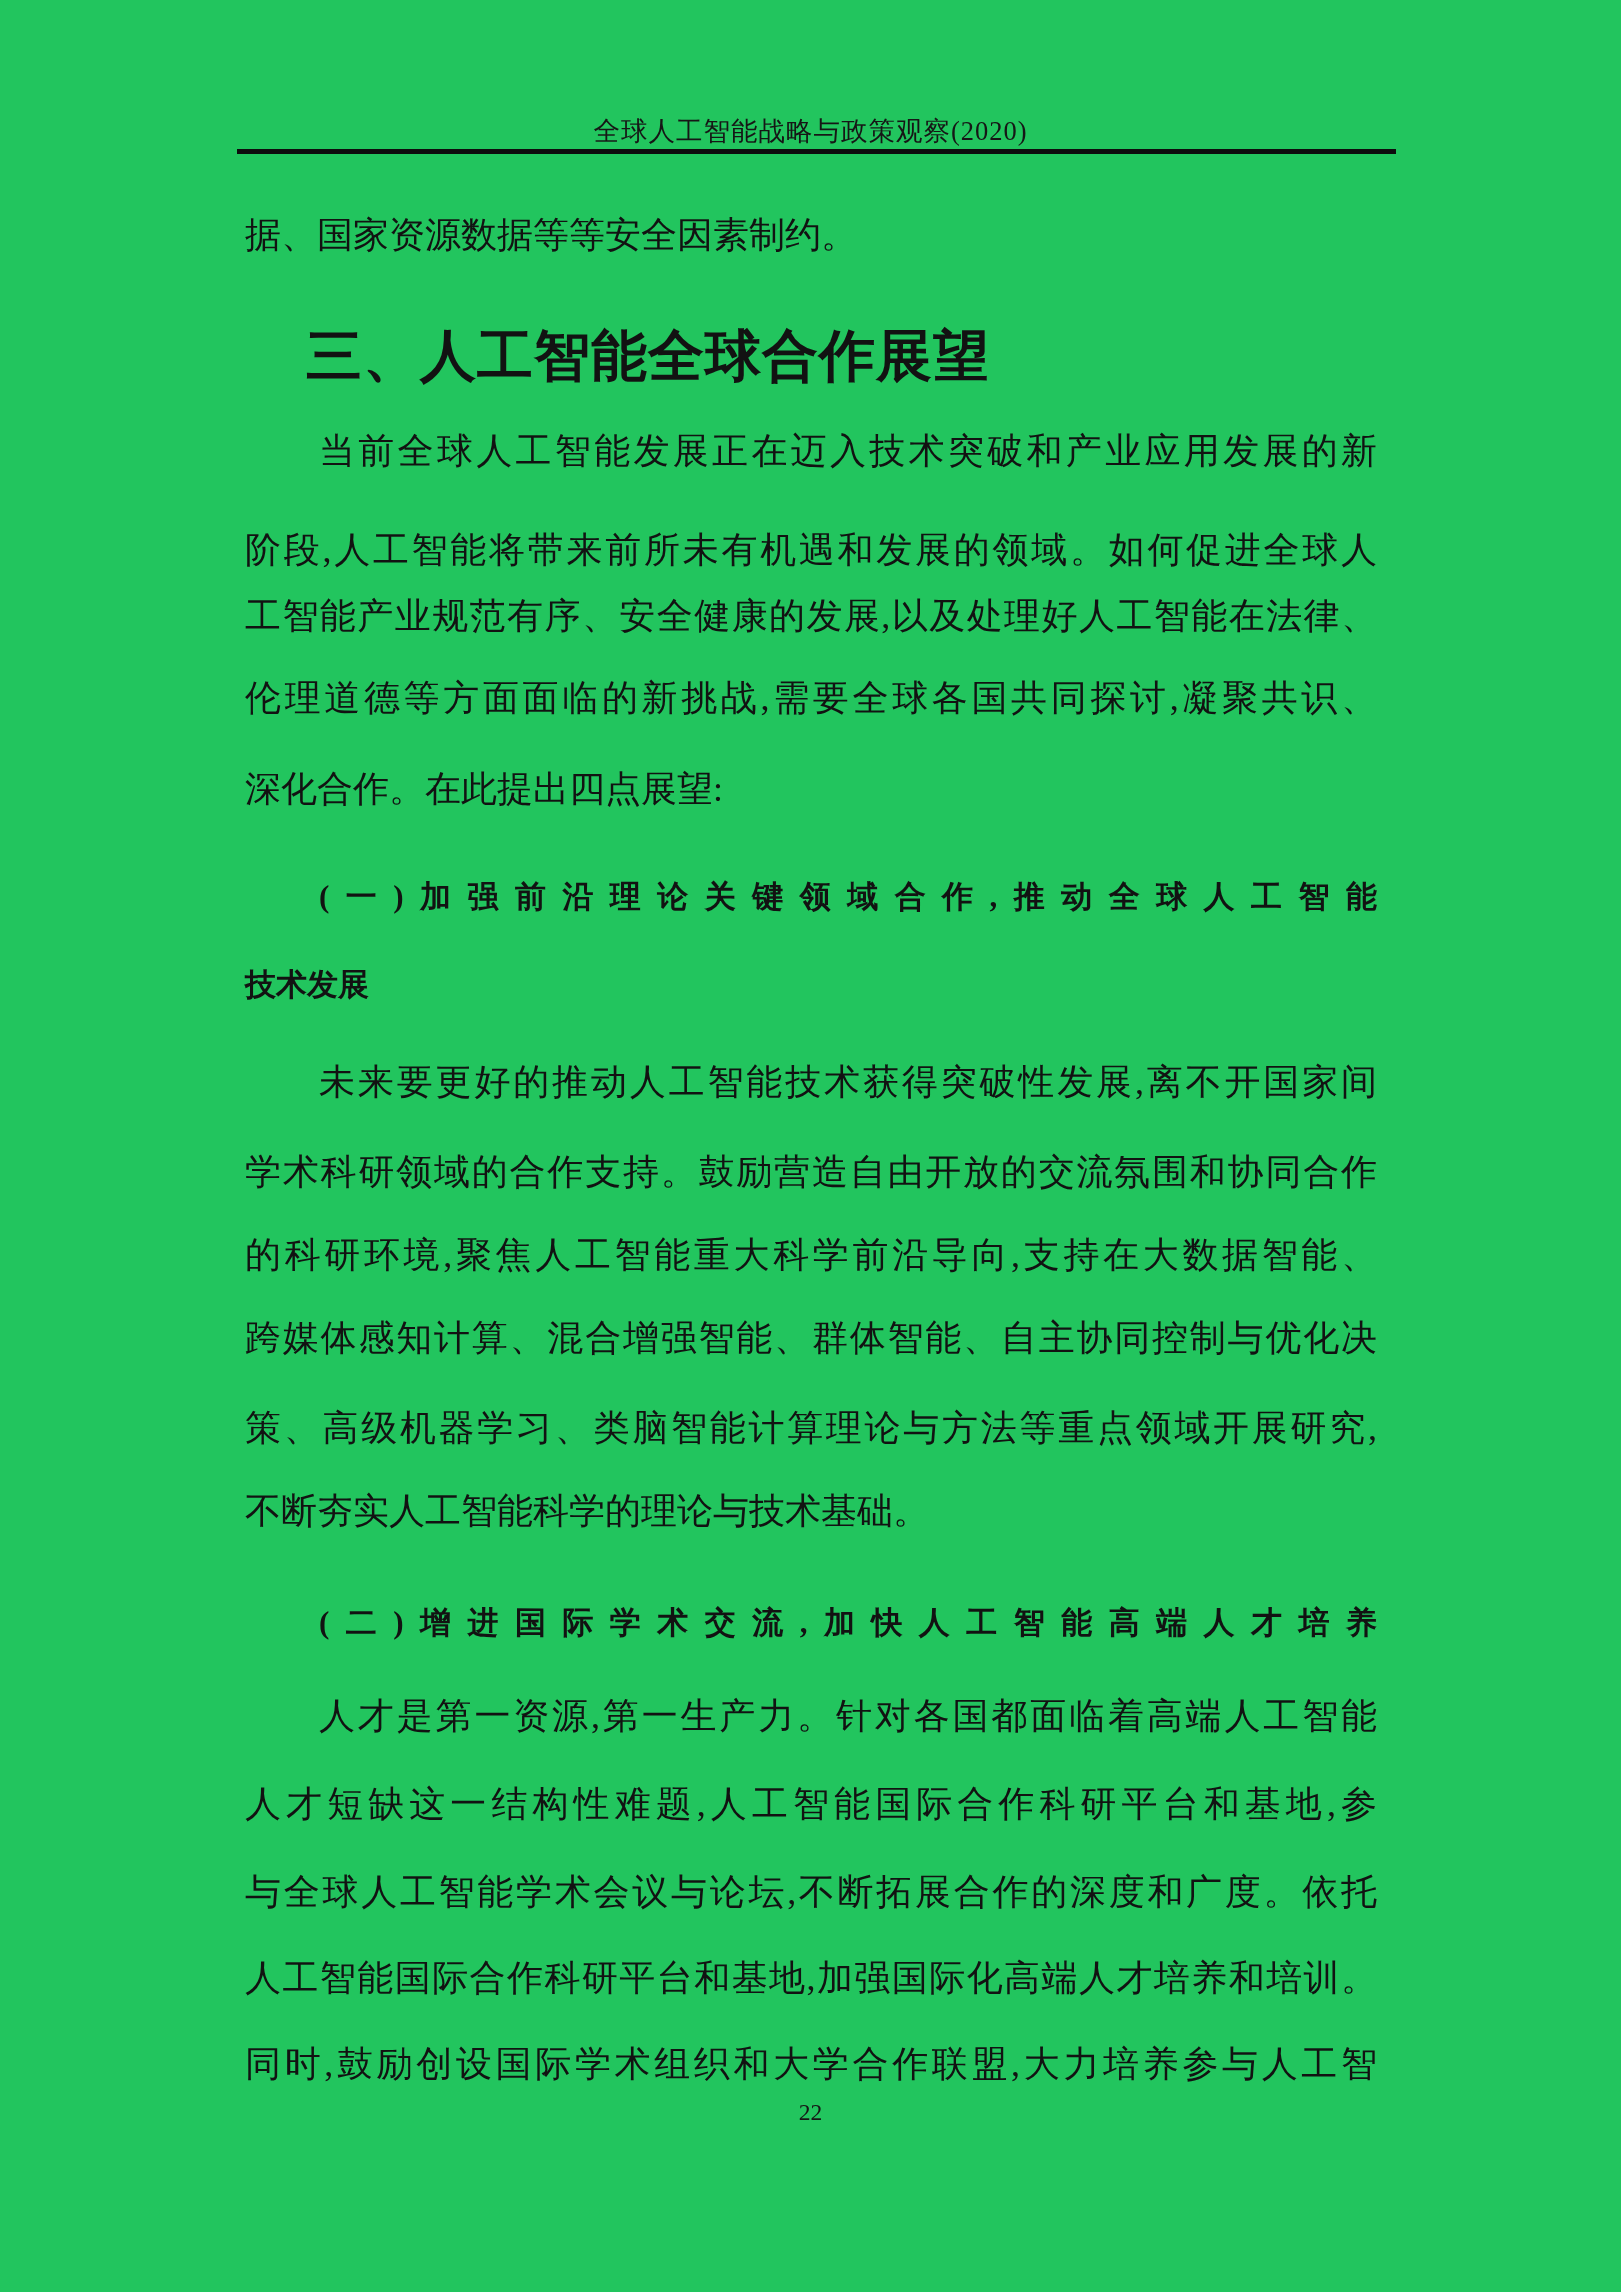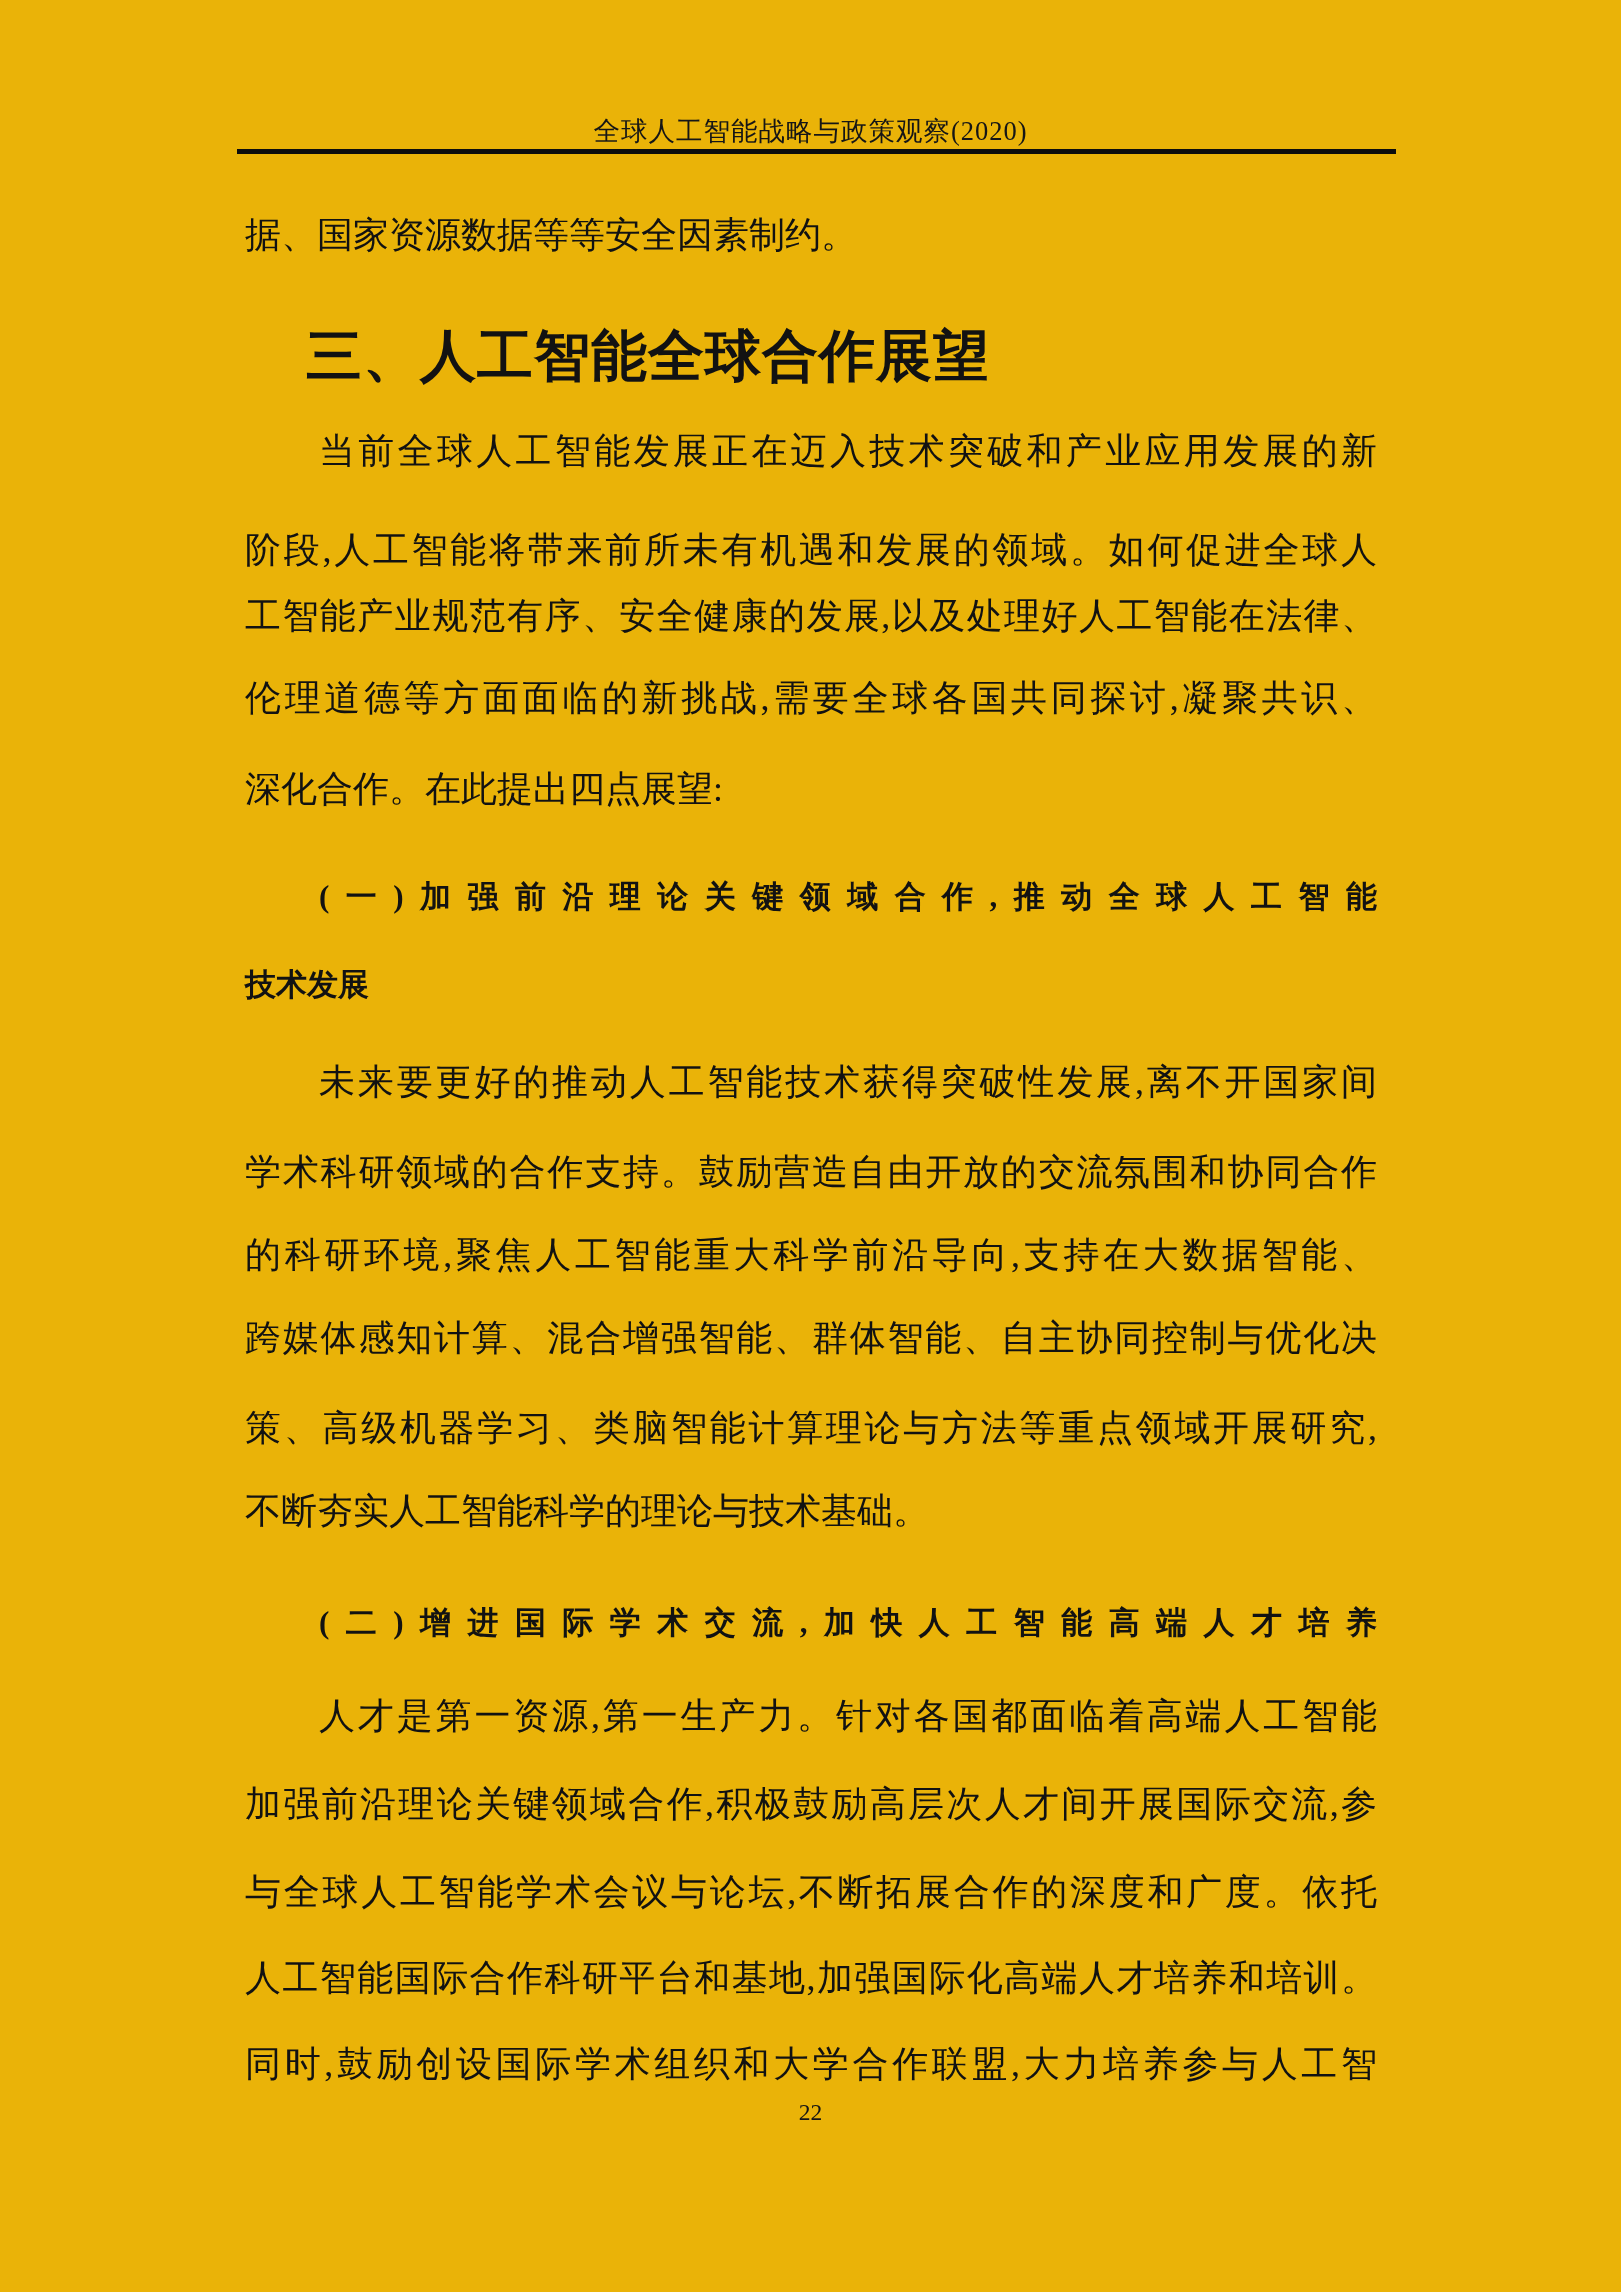--- a/index.html
+++ b/index.html
@@ -5,21 +5,21 @@
 <style>
   html, body {
     margin: 0;
     padding: 0;
     background: #ffffff;
   }
   .page {
     position: relative;
     width: 1621px;
     height: 2293px;
-    background: #eab308;
+    background: #22c55e;
     overflow: hidden;
     color: #121212;
   }
   .running-header {
     position: absolute;
     top: 116px;
     left: 0;
     width: 1621px;
     text-align: center;
     font-family: "Liberation Serif", "DejaVu Serif", serif;
@@ -103,21 +103,21 @@
   <div class="line just ind" style="top:1061px;">未来要更好的推动人工智能技术获得突破性发展,离不开国家间</div>
   <div class="line just" style="top:1151px;">学术科研领域的合作支持。鼓励营造自由开放的交流氛围和协同合作</div>
   <div class="line just" style="top:1234px;">的科研环境,聚焦人工智能重大科学前沿导向,支持在大数据智能、</div>
   <div class="line just" style="top:1317px;">跨媒体感知计算、混合增强智能、群体智能、自主协同控制与优化决</div>
   <div class="line just" style="top:1407px;">策、高级机器学习、类脑智能计算理论与方法等重点领域开展研究,</div>
   <div class="line" style="top:1490px;">不断夯实人工智能科学的理论与技术基础。</div>
 
   <div class="line sub just ind" style="top:1605px;">(二)增进国际学术交流,加快人工智能高端人才培养</div>
 
   <div class="line just ind" style="top:1695px;">人才是第一资源,第一生产力。针对各国都面临着高端人工智能</div>
-  <div class="line just" style="top:1783px;">加强前沿理论关键领域合作,积极鼓励高层次人才间开展国际交流,参</div>
+  <div class="line just" style="top:1783px;">人才短缺这一结构性难题,人工智能国际合作科研平台和基地,参</div>
   <div class="line just" style="top:1871px;">与全球人工智能学术会议与论坛,不断拓展合作的深度和广度。依托</div>
   <div class="line just" style="top:1957px;">人工智能国际合作科研平台和基地,加强国际化高端人才培养和培训。</div>
   <div class="line just" style="top:2043px;">同时,鼓励创设国际学术组织和大学合作联盟,大力培养参与人工智</div>
 
   <div class="page-number">22</div>
 
 </div>
 
 
 </body></html>

